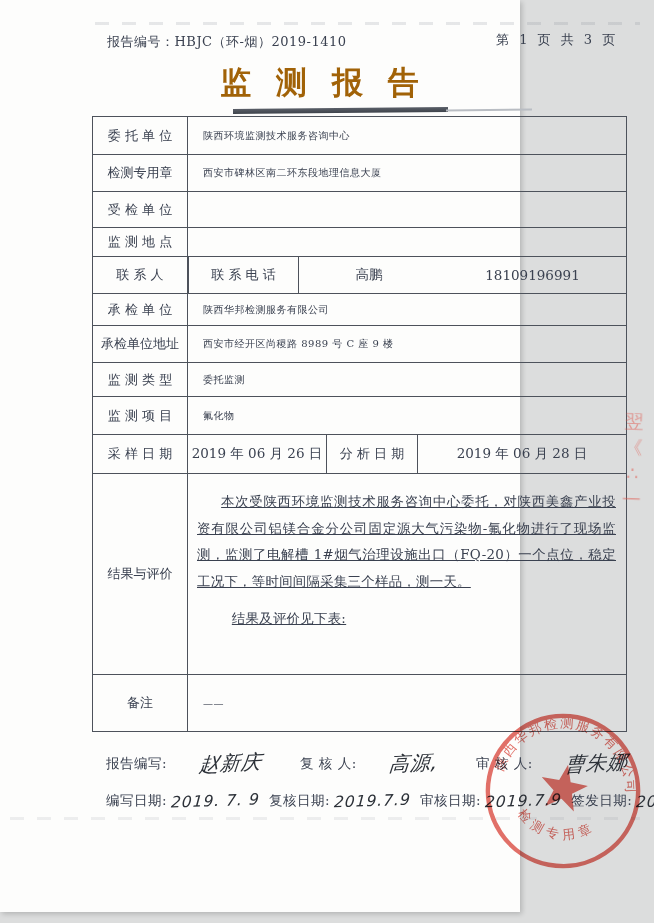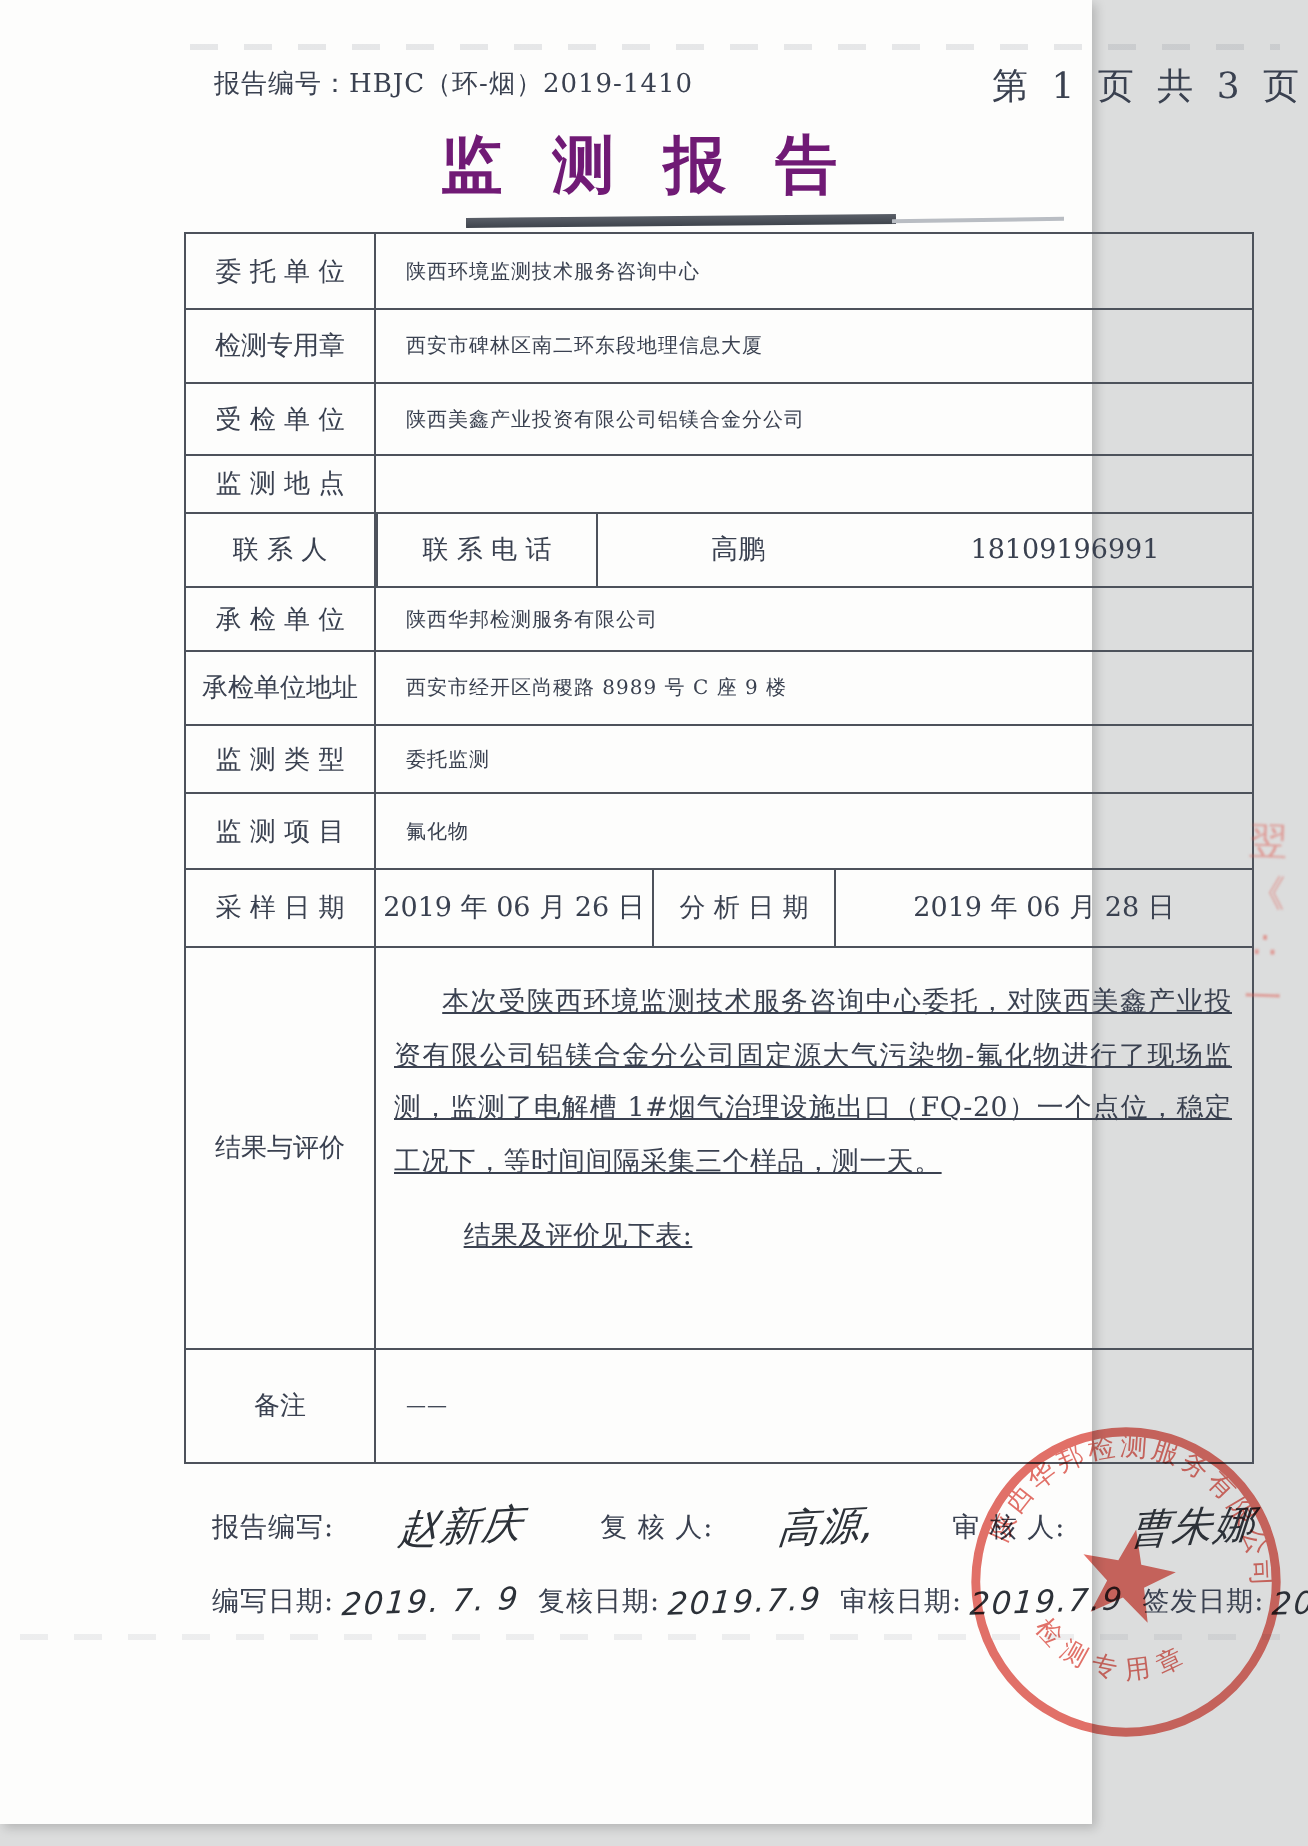--- a/index.html
+++ b/index.html
@@ -6,28 +6,27 @@
   body{
     width:654px;height:923px;position:relative;overflow:hidden;
     background:#dcdddd;
     font-family:"DejaVu Serif","Liberation Serif",serif;
     color:#3a4150;
   }
   .paper{
     position:absolute;left:0;top:0;width:520px;height:912px;
     background:#fdfdfc;
     box-shadow:2px 2px 5px rgba(0,0,0,.18);
-    padding-left:26px;
   }
   
   .report-no{position:absolute;left:107px;top:33px;font-size:13px;letter-spacing:.5px;white-space:nowrap;}
-  .page-ind{position:absolute;left:496px;top:31px;font-size:18px;letter-spacing:3px;white-space:nowrap;}
+  .page-ind{position:absolute;left:496px;top:31px;font-size:13px;letter-spacing:3px;white-space:nowrap;}
   .doc-title{
     position:absolute;left:0;top:62px;width:646px;text-align:center;
-    font-size:31px;font-weight:bold;letter-spacing:7px;color:#701a75;white-space:nowrap;
+    font-size:31px;font-weight:bold;letter-spacing:7px;color:#a16207;white-space:nowrap;
   }
   .title-underline{
     position:absolute;left:233px;top:108px;width:215px;height:4.5px;
     background:linear-gradient(#5a5f68,#3f444c);transform:rotate(-.5deg);
   }
   .title-underline-thin{
     position:absolute;left:446px;top:109px;width:86px;height:1.5px;background:#b9bdc3;transform:rotate(-.8deg);
   }
   
   .artifact{position:absolute;height:3px;opacity:.5;
@@ -107,21 +106,20 @@
       <div class="val">陕西环境监测技术服务咨询中心</div>
     </div>
 
     <div class="row r2">
       <div class="lab">检测专用章</div>
       <div class="val">西安市碑林区南二环东段地理信息大厦</div>
     </div>
 
     <div class="row r3">
       <div class="lab">受 检 单 位</div>
-      <div class="val">陕西美鑫产业投资有限公司铝镁合金分公司</div>
     </div>
 
     <div class="row r4">
       <div class="lab">监 测 地 点</div>
     </div>
 
     <div class="row r5">
       <div class="lab">联 系 人</div>
       <div class="cellc c2 midlab">联 系 电 话</div>
       <div class="cellc c1">高鹏</div>

